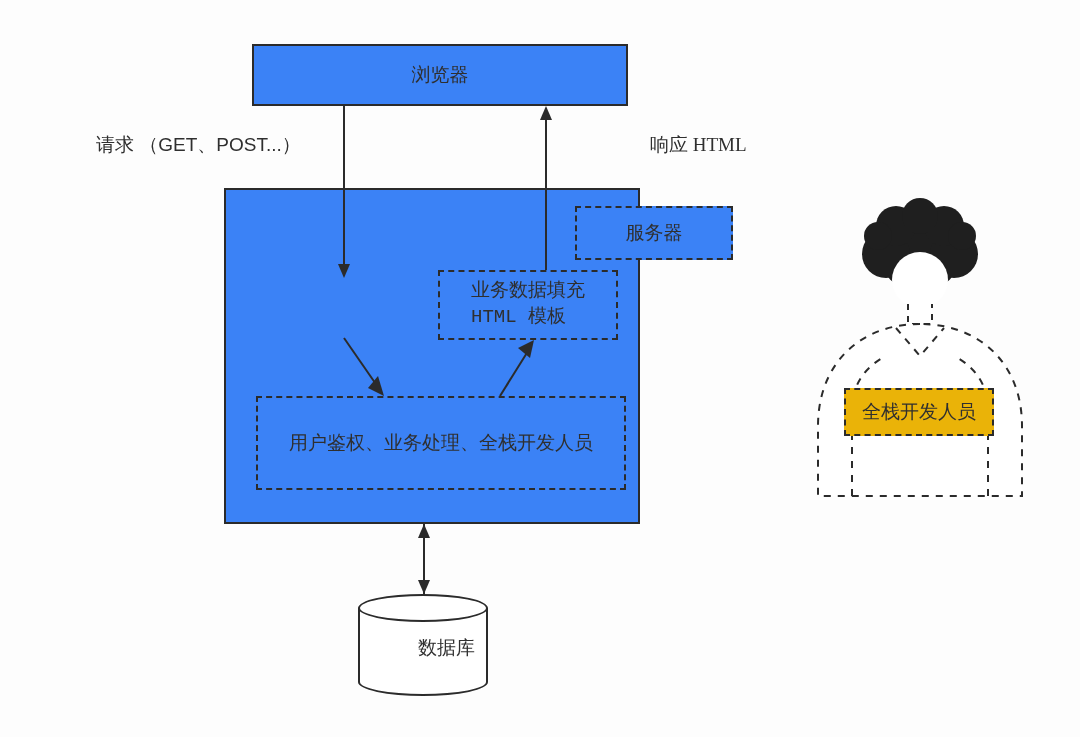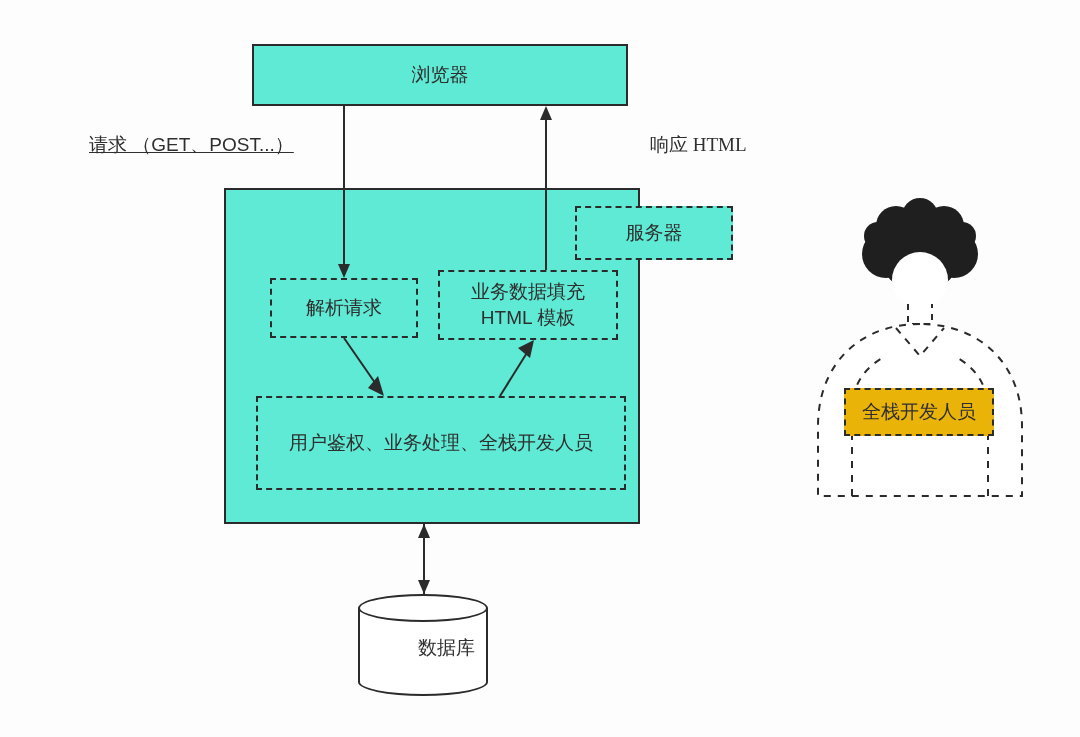--- a/index.html
+++ b/index.html
@@ -11,26 +11,26 @@
     color: #2f2f2f;
     font-size: 19px;
   }
   .stage {
     position: relative;
     width: 1080px; height: 737px;
   }
   .box {
     position: absolute;
     border: 2px solid #2b2b2b;
-    background: #5eead4;
+    background: #3b82f6;
     display: flex;
     align-items: center;
     justify-content: center;
-    text-align: center;
     padding: 4px 8px;
+    font-family: Liberation Mono, monospace;
   }
   .dashed {
     border: 2px dashed #2b2b2b;
   }
   .label {
     position: absolute;
     background: transparent;
     white-space: nowrap;
   }
   svg.arrows {
@@ -90,32 +90,29 @@
 </style>
 </head>
 <body>
 
 <div class="stage">
 
   <div class="box" style="left:252px; top:44px; width:376px; height:62px;">
     <span>浏览器</span>
   </div>
 
-  <div class="label" style="left:89px; top:132px;text-decoration:underline;">请求 （GET、POST...）</div>
+  <div class="label" style="left:96px; top:132px;">请求 （GET、POST...）</div>
   <div class="label" style="left:650px; top:132px;font-family:Liberation Serif, serif;">响应 HTML</div>
 
   <div class="box" style="left:224px; top:188px; width:416px; height:336px; align-items:stretch; justify-content:stretch; padding:0;"></div>
 
   <div class="box dashed" style="left:575px; top:206px; width:158px; height:54px; z-index:3;">
     <span>服务器</span>
   </div>
 
-  <div class="box dashed" style="left:270px; top:278px; width:148px; height:60px; z-index:2;">
-    <span>解析请求</span>
-  </div>
 
   <div class="box dashed" style="left:438px; top:270px; width:180px; height:70px; z-index:2; white-space:pre-line; line-height:1.35;">
     <span>业务数据填充
 HTML 模板</span>
   </div>
 
   <div class="box dashed" style="left:256px; top:396px; width:370px; height:94px; z-index:2;">
     <span>用户鉴权、业务处理、全栈开发人员</span>
   </div>
 

